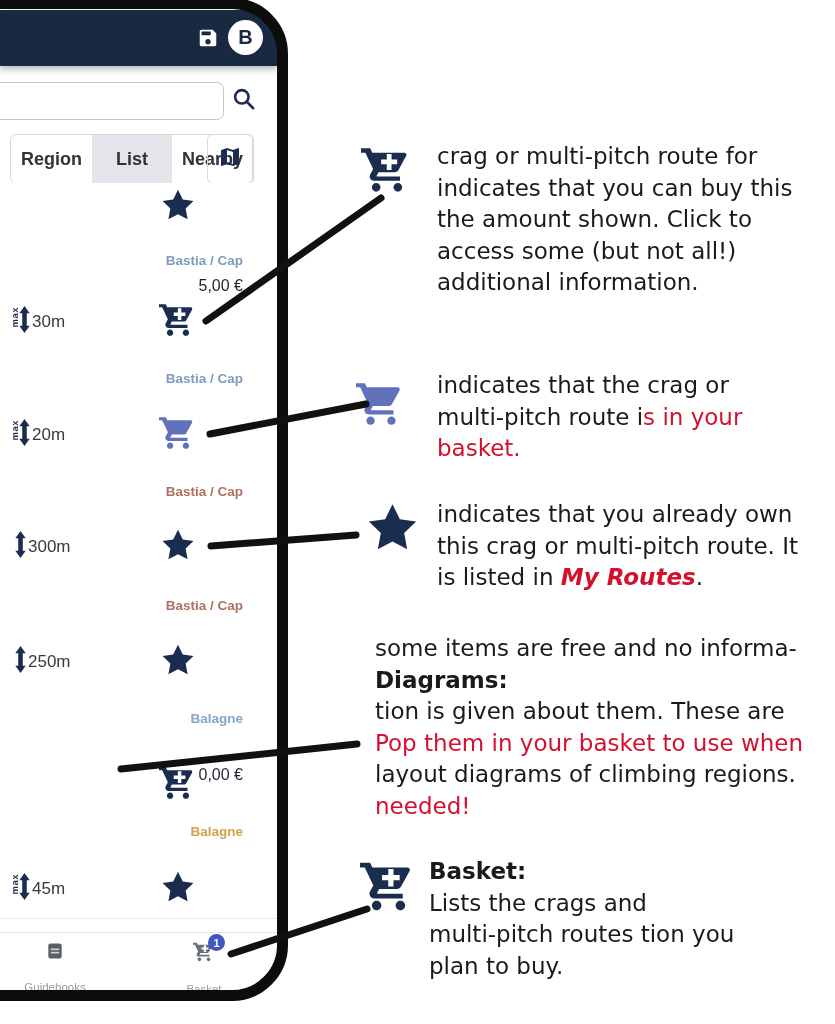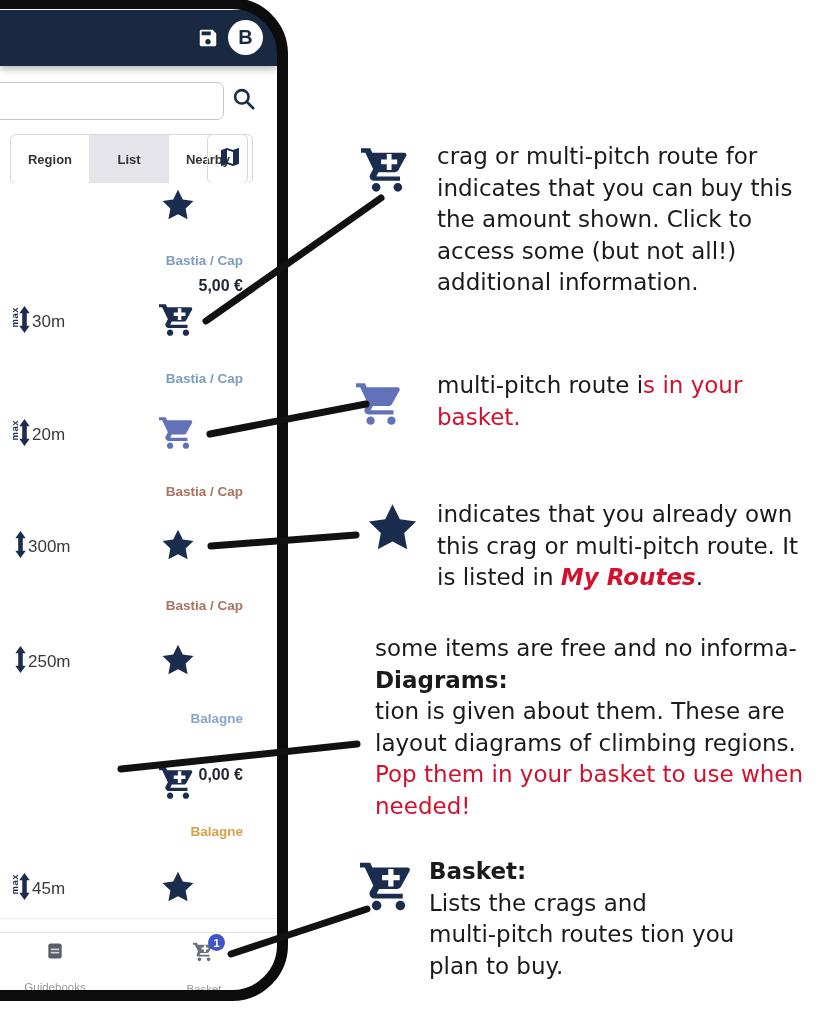--- a/index.html
+++ b/index.html
@@ -13,29 +13,29 @@
   .save-btn{position:absolute;right:58px;top:17px;width:22px;height:22px;}
   .avatar{position:absolute;right:14px;top:10px;width:35px;height:35px;border-radius:50%;
           background:#fff;color:#1a2942;font-weight:bold;font-size:20px;
           display:flex;align-items:center;justify-content:center;}
   .search{position:absolute;left:-16px;top:82px;width:238px;height:36px;background:#fff;
           border:1.5px solid #c6c6c6;border-radius:7px;}
   .mag{position:absolute;left:231px;top:86px;width:26px;height:26px;}
   .tabs{position:absolute;left:10px;top:134px;height:48px;display:flex;
         border:1px solid #d8d8d8;border-radius:6px;overflow:hidden;background:#fff;}
   .tab{min-width:58px;padding:0 10px;display:flex;align-items:center;justify-content:center;
-       font-size:13px;font-weight:bold;color:#333;border-left:1px solid #e2e2e2;cursor:pointer;}
+       font-size:18px;font-weight:bold;color:#333;border-left:1px solid #e2e2e2;cursor:pointer;}
   .tab:first-child{border-left:none;}
   .tab.sel{background:#e4e4ea;}
   .mapbtn{position:absolute;left:207px;top:134px;width:44px;height:48px;
           border:1px solid #d8d8d8;border-radius:6px;display:flex;align-items:center;justify-content:center;}
   
   .row{position:absolute;left:0;width:277px;border-bottom:1px solid #ebebeb;background:#fff;}
   .row .lbl{position:absolute;right:34px;font-size:13.5px;font-weight:bold;white-space:nowrap;}
-  .row .price{position:absolute;right:34px;font-size:16px;font-weight:bold;color:#1f2433;white-space:nowrap;}
+  .row .price{position:absolute;right:34px;font-size:16px;font-weight:normal;color:#1f2433;white-space:nowrap;}
   .row .ic{position:absolute;left:158px;width:40px;height:40px;display:flex;
            align-items:center;justify-content:center;}
   .hw{position:absolute;display:flex;align-items:center;}
   .hw .maxv{transform:rotate(-90deg);font-size:9.5px;font-weight:bold;color:#1b2d4f;
             letter-spacing:.5px;width:12px;margin-right:-2px;}
   .hw .hm{font-size:17px;color:#3a3a3a;margin-left:1px;}
   
   .bnav{position:absolute;left:0;top:932px;width:277px;height:56px;background:#fff;
         border-top:1px solid #e3e3e3;}
   .bitem{position:absolute;width:76px;text-align:center;top:8px;}
@@ -217,37 +217,38 @@
         <div class="aline"><span>indicates that you can buy this</span></div>
         <div class="aline"><span>the amount shown. Click to</span></div>
         <div class="aline"><span>access some (but not all!)</span></div>
         <div class="aline"><span>additional information.</span></div>
       </div>
       <div class="ann-icon" style="left: 356px; top: 379px;"><svg width="50" height="50" viewBox="0 0 24 24">
           <path fill="#6272ba" d="M7 18c-1.1 0-1.99.9-1.99 2S5.9 22 7 22s2-.9 2-2-.9-2-2-2zm-7-16v2h2l3.6 7.59-1.35 2.45c-.16.28-.25.61-.25.96 0 1.1.9 2 2 2h12v-2H7.42c-.14 0-.25-.11-.25-.25l.03-.12.9-1.63h7.45c.75 0 1.41-.41 1.75-1.03l3.58-6.49c.08-.14.12-.31.12-.49 0-.55-.45-1-1-1H5.21l-.94-2H0z"></path>
           <path fill="#6272ba" d="M17 18c-1.1 0-1.99.9-1.99 2s.89 2 1.99 2 2-.9 2-2-.9-2-2-2z"></path>
         </svg></div>
       <div class="ann-text" style="left: 437px; top: 370px;">
+        <div class="aline"><span>indicates that the crag or</span></div>
         <div class="aline"><span>multi-pitch route i</span><span class="red">s in your</span></div>
         <div class="aline"><span class="red">basket.</span></div>
       </div>
       <div class="ann-icon" style="left: 365px; top: 500px;"><svg width="55" height="55" viewBox="0 0 24 24">
           <path fill="#1b2d4f" d="M12 1.8l3.2 6.6 7.1 1-5.2 5 1.3 7.1L12 18.1l-6.4 3.4 1.3-7.1-5.2-5 7.1-1z"></path>
         </svg></div>
       <div class="ann-text" style="left: 437px; top: 499px;">
         <div class="aline"><span>indicates that you already own</span></div>
         <div class="aline"><span>this crag or multi-pitch route. It</span></div>
         <div class="aline"><span>is listed in </span><span class="red bi">My Routes</span><span>.</span></div>
       </div>
       <div class="ann-text" style="left: 375px; top: 633px;">
         <div class="aline"><span>some items are free and no informa-</span></div>
         <div class="aline"><span class="bold">Diagrams:</span></div>
         <div class="aline"><span>tion is given about them. These are</span></div>
+        <div class="aline"><span class="red">Pop them in your basket to use when</span></div>
         <div class="aline"><span>layout diagrams of climbing regions.</span></div>
-        <div class="aline"><span class="red">Pop them in your basket to use when</span></div>
         <div class="aline"><span class="red">needed!</span></div>
       </div>
       <div class="ann-icon" style="left: 360px; top: 858px;"><svg width="57" height="57" viewBox="0 0 24 24">
           <path fill="#1b2d4f" d="M7 18c-1.1 0-1.99.9-1.99 2S5.9 22 7 22s2-.9 2-2-.9-2-2-2zm-7-16v2h2l3.6 7.59-1.35 2.45c-.16.28-.25.61-.25.96 0 1.1.9 2 2 2h12v-2H7.42c-.14 0-.25-.11-.25-.25l.03-.12.9-1.63h7.45c.75 0 1.41-.41 1.75-1.03l3.58-6.49c.08-.14.12-.31.12-.49 0-.55-.45-1-1-1H5.21l-.94-2H0z"></path>
           <path fill="#1b2d4f" d="M17 18c-1.1 0-1.99.9-1.99 2s.89 2 1.99 2 2-.9 2-2-.9-2-2-2z"></path>
           <path fill="#ffffff" d="M11.9 4.6h2.2v2.6h2.6v2.2h-2.6V12h-2.2V9.4H9.3V7.2h2.6z"></path>
         </svg></div>
       <div class="ann-text" style="left: 429px; top: 856px;">
         <div class="aline"><span class="bold">Basket:</span></div>
         <div class="aline"><span>Lists the crags and</span></div>

